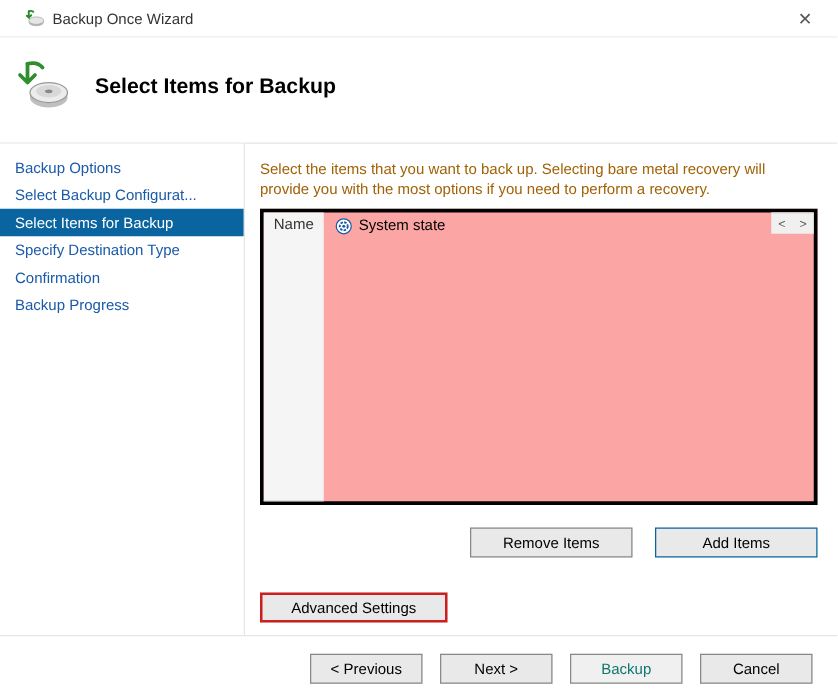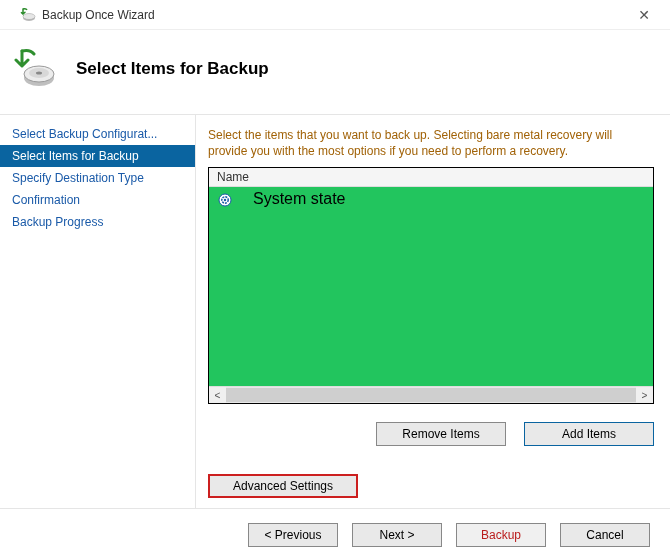--- a/index.html
+++ b/index.html
@@ -16,40 +16,40 @@
     
     .body { display: flex; border-top: 1px solid #e5e5e5; height: 394px; }
     
     .sidebar { width: 195px; background: #fff; border-right: 0; padding-top: 8px; }
     .sidebar-item { padding: 4px 12px; font-size: 12px; color: #1a5aa8; cursor: pointer; white-space: nowrap; overflow: hidden; text-overflow: ellipsis; }
     .sidebar-item.selected { background: #0a64a0; color: #fff; }
     
     .main { flex: 1; padding: 12px 16px 10px 12px; display: flex; flex-direction: column; border-left: 1px solid #e5e5e5;}
     .instructions { font-size: 12px; color: #a16207; margin-bottom: 8px; line-height: 1.35; }
     
-    .listbox { border: 1px solid #000000; flex: 1; display: flex; flex-direction: column; background:#22c55e; }
+    .listbox { border: 3px solid #000000; flex: 1; display: flex; background:#fca5a5; }
     .list-header { background: #f5f5f5; border-bottom: 1px solid #ddd; padding: 2px 8px; font-size: 12px; color:#333; }
     .list-body { flex: 1; padding: 2px 0; overflow:auto; }
-    .list-item { display: flex; align-items: flex-end; padding: 1px 8px; font-size: 16px; gap: 20px; }
+    .list-item { display: flex; align-items: flex-start; padding: 1px 8px; font-size: 12px; gap: 4px; }
     .item-icon { width: 16px; height: 16px; display:flex; align-items:center; justify-content:center; }
     .list-scroll-h { height: 17px; background: #f0f0f0; display:flex; align-items:center; border-top:1px solid #ddd; }
     .scroll-arrow { width: 17px; height: 17px; display:flex; align-items:center; justify-content:center; color:#555; font-size:10px;}
     .scroll-track { flex:1; background:#e8e8e8; height:100%; position:relative; }
     .scroll-thumb { position:absolute; left:0; top:1px; bottom:1px; width:100%; background:#cfcfcf; }
     
     .row-buttons { display: flex; justify-content: flex-end; gap: 18px; margin-top: 18px; }
     .btn { min-width: 130px; height: 24px; border: 1px solid #888; background: #e9e9e9; font-size: 12px; cursor: pointer; padding:0 8px; }
     .btn.primary-outline { border: 1px solid #0a64a0; background:#e9e9e9; }
     .btn.red-outline { border: 2px solid #cc1f1f; }
     .row-buttons.right-single { justify-content: flex-start; margin-top: 28px; }
     
     .footer-line { border-top: 1px solid #e5e5e5; margin: 0 0 0 0; }
     .footer { display: flex; justify-content: flex-end; gap: 14px; padding: 14px 20px; }
     .footer .btn { min-width: 90px; }
-    .btn:disabled { color: #b91c1c; background:#f0f0f0; }
+    .btn:disabled { color: #0f766e; background:#f0f0f0; }
   </style>
 </head>
 <body>
 
 <div class="titlebar">
   <span class="icon">
     <svg width="16" height="16" viewBox="0 0 16 16">
       <ellipse cx="9" cy="11" rx="6" ry="3" fill="#bbb"></ellipse>
       <ellipse cx="9" cy="9.5" rx="6" ry="3" fill="#e6e6e6" stroke="#999" stroke-width="0.5"></ellipse>
       <path d="M3 2 L3 7 L1 5.2 L3 7 L5 5.2" stroke="#2a8a2a" stroke-width="1.5" fill="none" stroke-linecap="round"></path>
@@ -69,20 +69,21 @@
       <ellipse cx="25" cy="25" rx="3" ry="1.5" fill="#888"></ellipse>
       <path d="M8 3 Q 16 1 20 6" stroke="#2f8f2f" stroke-width="3" fill="none" stroke-linecap="round"></path>
       <path d="M8 3 L8 18 L2 12 M8 18 L14 12" stroke="#2f8f2f" stroke-width="3" fill="none" stroke-linecap="round" stroke-linejoin="round"></path>
     </svg>
   </span>
   <div class="header-title">Select Items for Backup</div>
 </div>
 
 <div class="body">
   <div class="sidebar">
+    <div class="sidebar-item">Backup Options</div>
     <div class="sidebar-item">Select Backup Configurat...</div>
     <div class="sidebar-item selected">Select Items for Backup</div>
     <div class="sidebar-item">Specify Destination Type</div>
     <div class="sidebar-item">Confirmation</div>
     <div class="sidebar-item">Backup Progress</div>
   </div>
 
   <div class="main">
     <div class="instructions">Select the items that you want to back up. Selecting bare metal recovery will provide you with the most options if you need to perform a recovery.</div>
 

